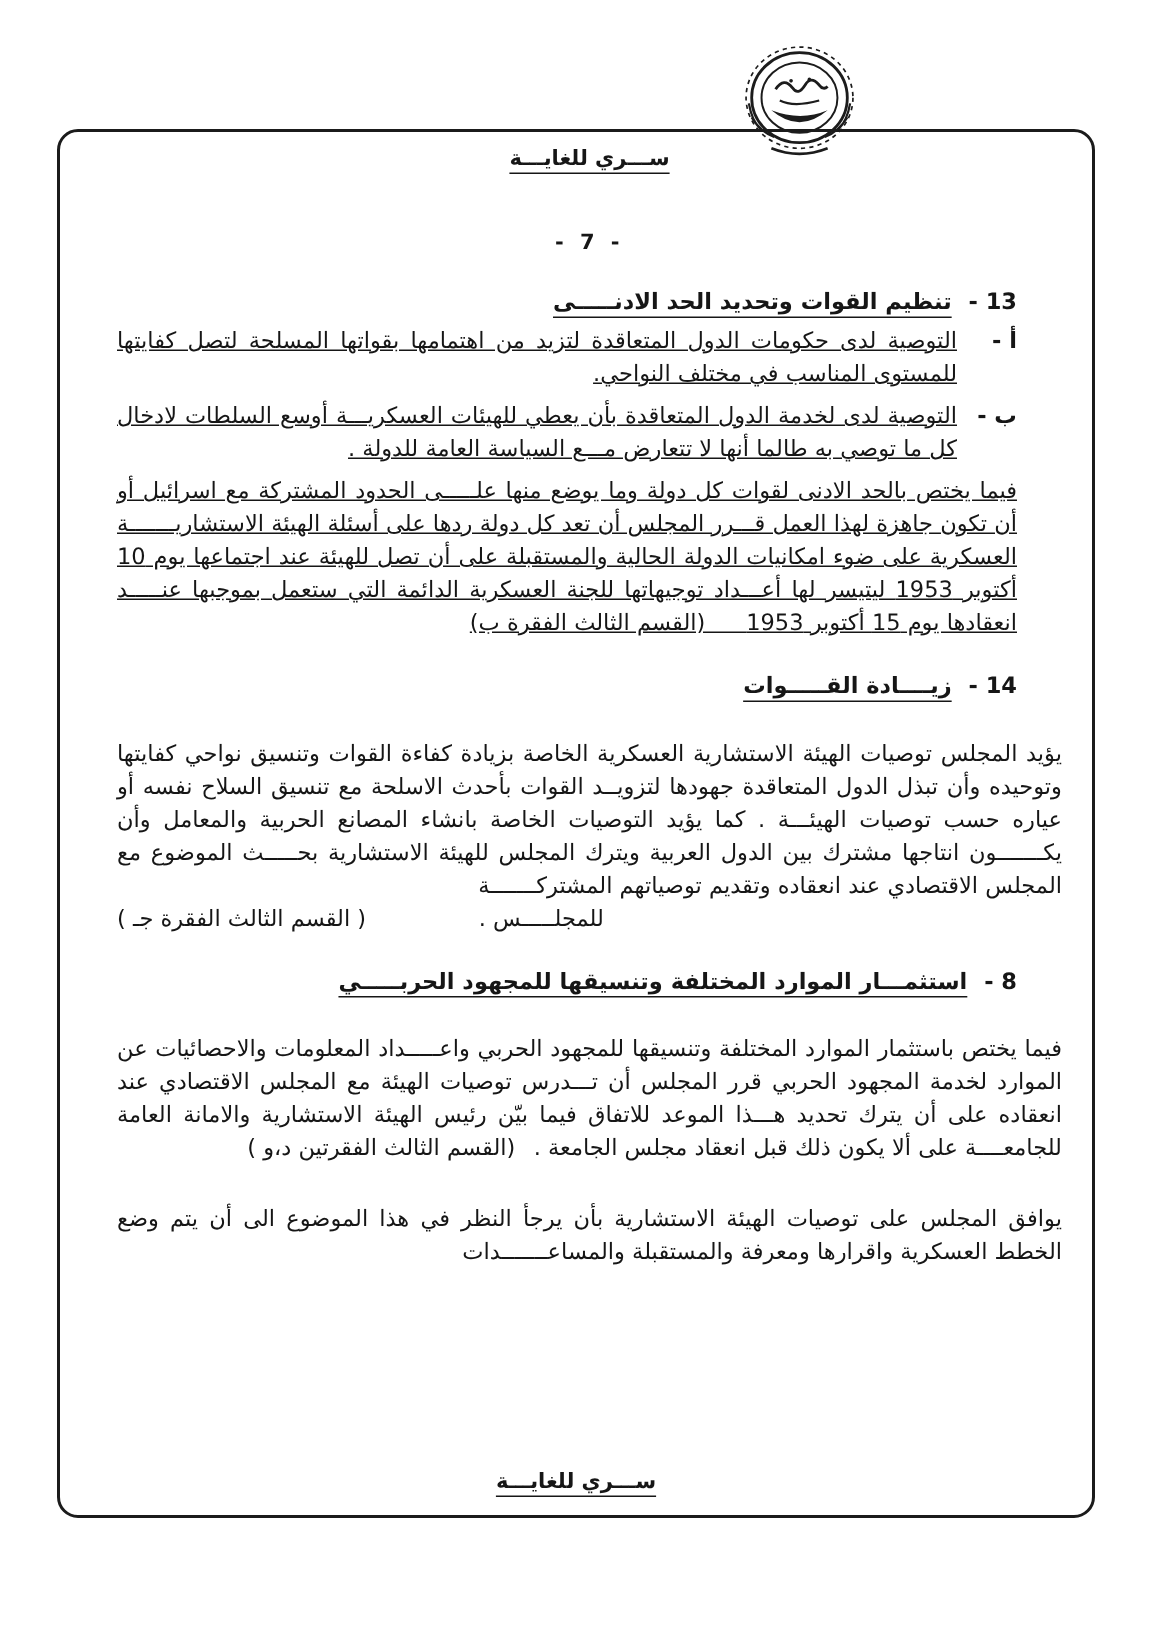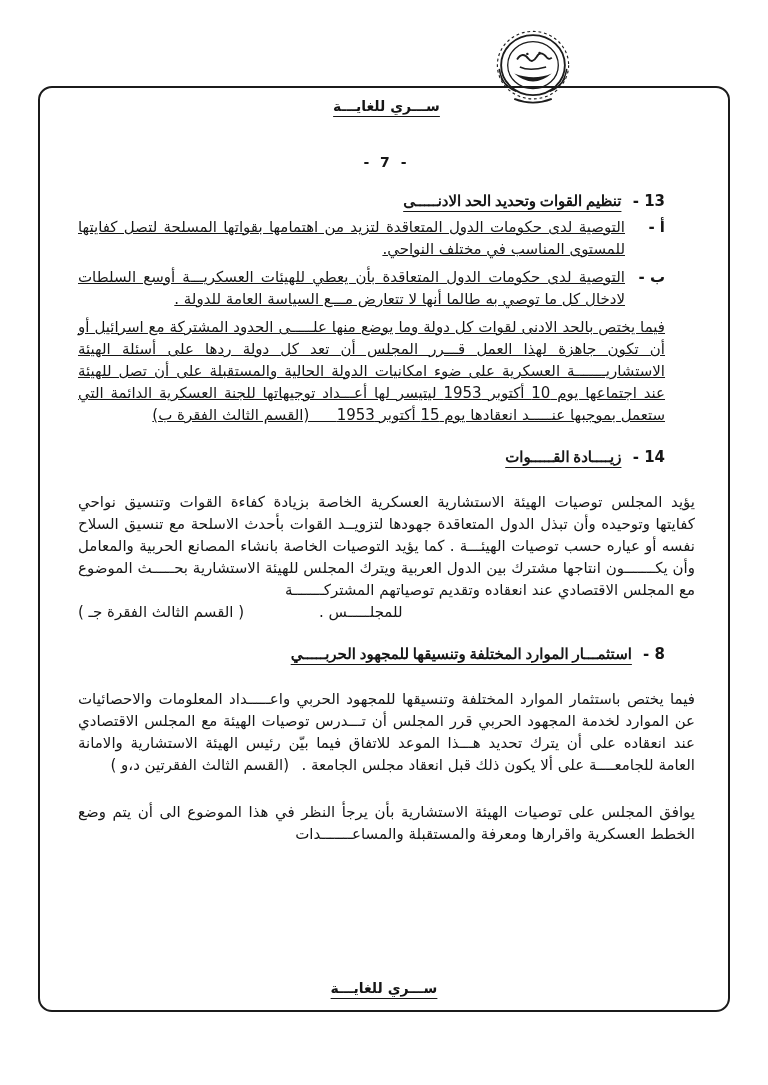--- a/index.html
+++ b/index.html
@@ -11,21 +11,21 @@
   }
   body { position:relative; overflow:hidden; }
 
   
   .page-frame {
     position:absolute;
     left:38px; top:86px;
     width:692px; height:926px;
     border:2.5px solid #1b1b1b;
     border-radius:14px;
-    padding:10px 33px 0 38px;
+    padding:10px 20px 0 38px;
   }
 
   
   .emblem {
     position:absolute;
     left:486px; top:22px;
     width:94px; height:90px;
     z-index:3;
   }
 
@@ -56,21 +56,20 @@
     margin:22px 30px 6px 0;
     font-size:15px;
     font-weight:bold;
     white-space:nowrap;
   }
   .section-heading .sec-no { margin-left:6px; }
   .section-heading .sec-title {
     text-decoration:underline;
     text-decoration-thickness:1.3px;
     text-underline-offset:5px;
-    font-family:Liberation Serif, serif;
   }
 
   .body-par {
     margin-top:25px;
     font-size:15px;
     line-height:22px;
     text-align:justify;
   }
 
   .footnote-line {
@@ -146,21 +145,21 @@
       <span class="sec-title">تنظيم القوات وتحديد الحد الادنـــــى</span>
     </div>
 
     <div class="item">
       <span class="item-label">أ -</span>
       <span class="item-text">التوصية لدى حكومات الدول المتعاقدة لتزيد من اهتمامها بقواتها المسلحة لتصل كفايتها للمستوى المناسب في مختلف النواحي.</span>
     </div>
 
     <div class="item">
       <span class="item-label">ب -</span>
-      <span class="item-text">التوصية لدى حكومات الدول المتعاقدة بأن يعطي للهيئات العسكريـــة أوسع السلطات لادخال كل ما توصي به طالما أنها لا تتعارض مـــع السياسة العامة للدولة .</span>
+      <span class="item-text">التوصية لدى لخدمة الدول المتعاقدة بأن يعطي للهيئات العسكريـــة أوسع السلطات لادخال كل ما توصي به طالما أنها لا تتعارض مـــع السياسة العامة للدولة .</span>
     </div>
 
     <div class="item">
       <span class="item-text">فيما يختص بالحد الادنى لقوات كل دولة وما يوضع منها علـــــى الحدود المشتركة مع اسرائيل أو أن تكون جاهزة لهذا العمل قـــرر المجلس أن تعد كل دولة ردها على أسئلة الهيئة الاستشاريـــــــة العسكرية على ضوء امكانيات الدولة الحالية والمستقبلة على أن تصل للهيئة عند اجتماعها يوم 10 أكتوبر 1953 ليتيسر لها أعـــداد توجيهاتها للجنة العسكرية الدائمة التي ستعمل بموجبها عنـــــد انعقادها يوم 15 أكتوبر 1953   (القسم الثالث الفقرة ب)</span>
     </div>
 
     <div class="section-heading">
       <span class="sec-no">14 -</span>
       <span class="sec-title">زيــــادة القـــــوات</span>
     </div>

